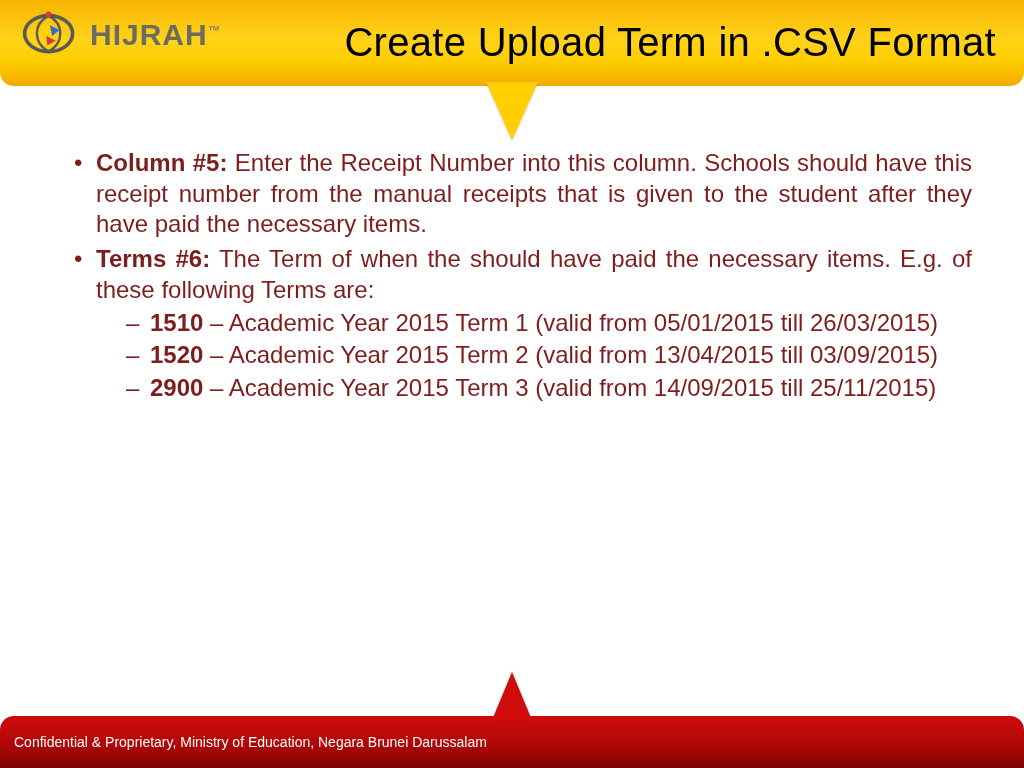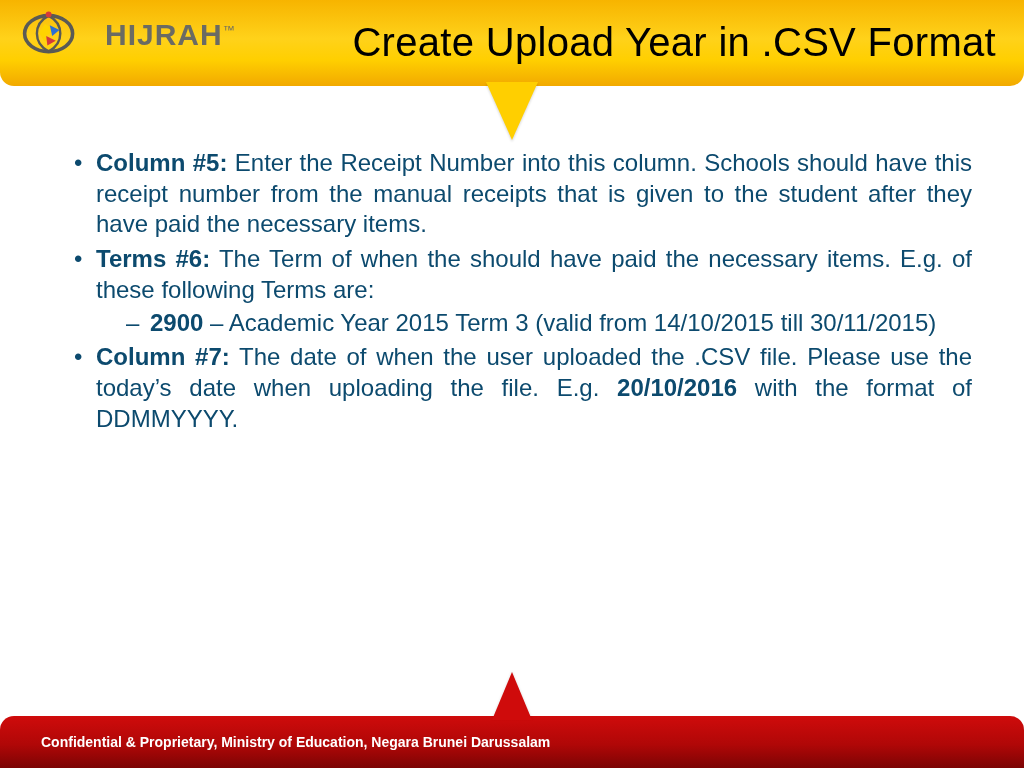--- a/index.html
+++ b/index.html
@@ -25,21 +25,21 @@
     border-top:58px solid #ffcf00;
     transform:translateX(-50%);
     filter:drop-shadow(0 2px 1px rgba(0,0,0,.15));
   }
 
   .logo {
     position:absolute;
     left:16px; top:6px;
     display:flex;
     align-items:center;
-    gap:19px;
+    gap:4px;
   }
   .logo svg { width:70px; height:60px; }
   .logo-text{
     font-size:30px;
     font-weight:600;
     color:#6b6b63;
     letter-spacing:1px;
     position:relative;
     top:-3px;
   }
@@ -52,21 +52,21 @@
     font-size:40px;
     color:#000;
     font-weight:400;
     letter-spacing:.3px;
   }
 
   
   .content{
     padding: 62px 52px 0 66px;
     font-size:24px;
-    color:#0c4a6e;
+    color:#7f1d1d;
     line-height:1.28;
   }
   .content ul.outer{ list-style:none; }
   .content ul.outer > li{
     position:relative;
     padding-left:30px;
     margin-bottom:4px;
     text-align:justify;
   }
   .content ul.outer > li::before{
@@ -111,59 +111,57 @@
     width:0;height:0;
     border-left:20px solid transparent;
     border-right:20px solid transparent;
     border-bottom:48px solid #cf0b0b;
     transform:translateX(-50%);
     filter:drop-shadow(0 -1px 1px rgba(0,0,0,.1));
   }
   .footer-text{
     color:#fff;
     font-size:14px;
-    font-weight:700;
+    font-weight:400;
     position:relative;
     z-index:2;
-    margin-left:27px;
   }
 </style>
 </head>
 <body>
 
 <div class="top-band">
   <div class="logo">
     <span>
       <svg viewBox="0 0 100 100">
         <ellipse cx="46" cy="46" rx="40" ry="30" fill="none" stroke="#5a5a55" stroke-width="6"></ellipse>
         <path d="M46 16 C 20 30, 20 62, 46 76" fill="none" stroke="#5a5a55" stroke-width="4"></path>
         <path d="M46 16 C 72 30, 72 62, 46 76" fill="none" stroke="#5a5a55" stroke-width="4"></path>
         <polygon points="40,30 55,40 42,50 56,60 38,58 30,44" fill="#ffd400"></polygon>
         <polygon points="48,32 64,40 52,50" fill="#2a6fd6"></polygon>
         <polygon points="42,50 58,58 44,66" fill="#d43b3b"></polygon>
         <circle cx="46" cy="14" r="5" fill="#d43b3b"></circle>
       </svg>
     </span>
     <span class="logo-text"><span>HIJRAH</span><sup>™</sup></span>
   </div>
-  <div class="title">Create Upload Year in .CSV Format</div>
+  <div class="title">Create Upload Term in .CSV Format</div>
 </div>
 
 <div class="content">
   <ul class="outer">
     <li>
       <span class="b">Column #5:</span><span> Enter the Receipt Number into this column. Schools should have this receipt number from the manual receipts that is given to the student after they have paid the necessary items.</span>
     </li>
     <li>
       <span class="b">Terms #6:</span><span> The Term of when the should have paid the necessary items. E.g. of these following Terms are:</span>
       <ul class="inner">
-        <li><span class="b">2900</span><span> – Academic Year 2015 Term 3 (valid from 14/10/2015 till 30/11/2015)</span></li>
+        <li><span class="b">1510</span><span> – Academic Year 2015 Term 1 (valid from 05/01/2015 till 26/03/2015)</span></li>
+        <li><span class="b">1520</span><span> – Academic Year 2015 Term 2 (valid from 13/04/2015 till 03/09/2015)</span></li>
+        <li><span class="b">2900</span><span> – Academic Year 2015 Term 3 (valid from 14/09/2015 till 25/11/2015)</span></li>
       </ul>
-    </li>
-    <li>
-      <span class="b">Column #7:</span><span> The date of when the user uploaded the .CSV file. Please use the today’s date when uploading the file. E.g. </span><span class="b">20/10/2016</span><span> with the format of DDMMYYYY.</span>
     </li>
   </ul>
 </div>
 
 <div class="bottom-band">
   <span class="footer-text">Confidential &amp; Proprietary, Ministry of Education, Negara Brunei Darussalam</span>
 </div>
 
 </body></html>

